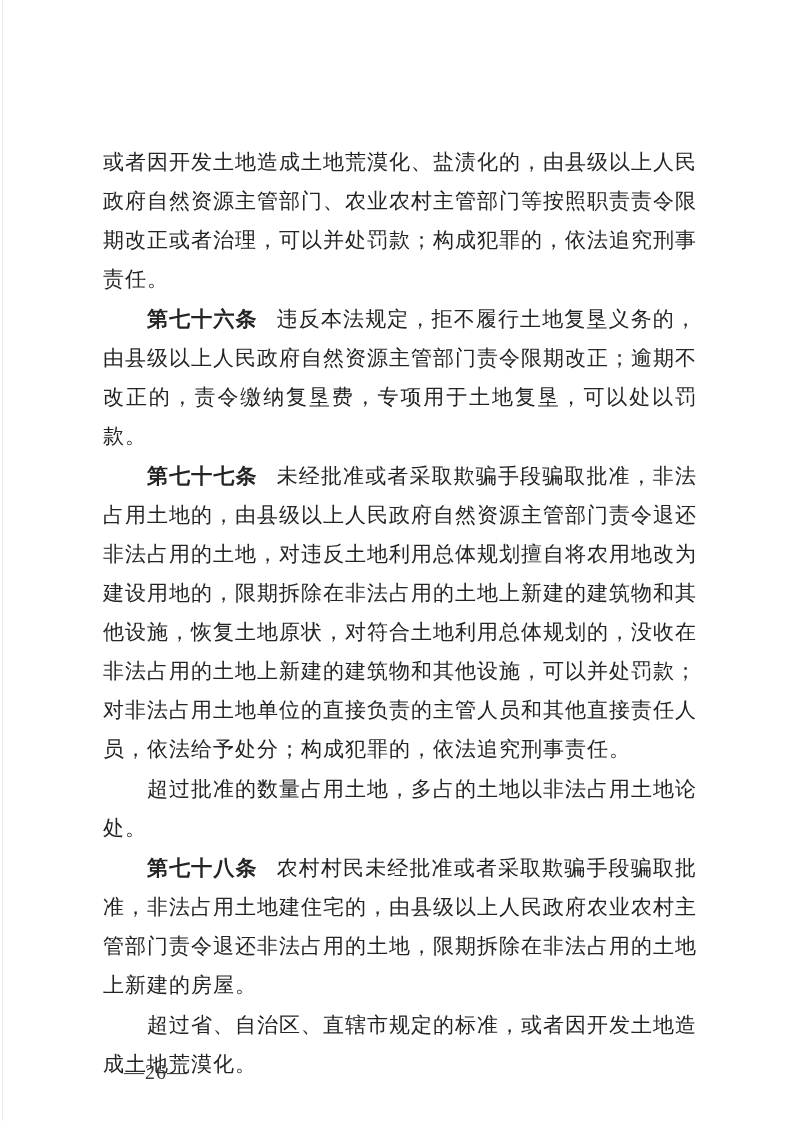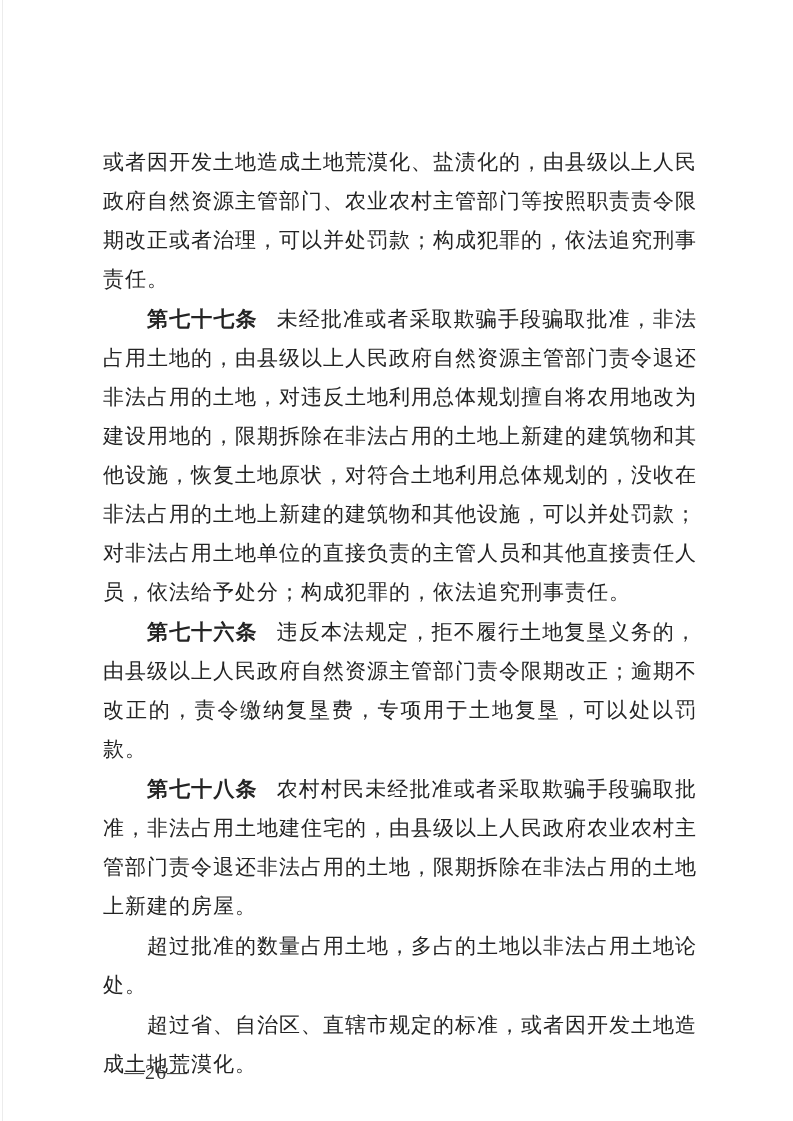--- a/index.html
+++ b/index.html
@@ -61,25 +61,25 @@
 </style>
 </head>
 <body>
 
 <div class="page">
   <div class="scan-edge"></div>
 
   <div class="content">
     <p class="para"><span class="term"></span><span class="ptext">或者因开发土地造成土地荒漠化、盐渍化的，由县级以上人民政府自然资源主管部门、农业农村主管部门等按照职责责令限期改正或者治理，可以并处罚款；构成犯罪的，依法追究刑事责任。</span></p>
 
+    <p class="para indent"><span class="term">第七十六条</span><span class="ptext">违反本法规定，拒不履行土地复垦义务的，由县级以上人民政府自然资源主管部门责令限期改正；逾期不改正的，责令缴纳复垦费，专项用于土地复垦，可以处以罚款。</span></p>
+
     <p class="para indent"><span class="term">第七十七条</span><span class="ptext">未经批准或者采取欺骗手段骗取批准，非法占用土地的，由县级以上人民政府自然资源主管部门责令退还非法占用的土地，对违反土地利用总体规划擅自将农用地改为建设用地的，限期拆除在非法占用的土地上新建的建筑物和其他设施，恢复土地原状，对符合土地利用总体规划的，没收在非法占用的土地上新建的建筑物和其他设施，可以并处罚款；对非法占用土地单位的直接负责的主管人员和其他直接责任人员，依法给予处分；构成犯罪的，依法追究刑事责任。</span></p>
 
-    <p class="para indent"><span class="term">第七十六条</span><span class="ptext">违反本法规定，拒不履行土地复垦义务的，由县级以上人民政府自然资源主管部门责令限期改正；逾期不改正的，责令缴纳复垦费，专项用于土地复垦，可以处以罚款。</span></p>
+    <p class="para indent"><span class="term"></span><span class="ptext">超过批准的数量占用土地，多占的土地以非法占用土地论处。</span></p>
 
     <p class="para indent"><span class="term">第七十八条</span><span class="ptext">农村村民未经批准或者采取欺骗手段骗取批准，非法占用土地建住宅的，由县级以上人民政府农业农村主管部门责令退还非法占用的土地，限期拆除在非法占用的土地上新建的房屋。</span></p>
-
-    <p class="para indent"><span class="term"></span><span class="ptext">超过批准的数量占用土地，多占的土地以非法占用土地论处。</span></p>
 
     <p class="para indent"><span class="term"></span><span class="ptext">超过省、自治区、直辖市规定的标准，或者因开发土地造成土地荒漠化。</span></p>
   </div>
 
   <div class="footer">—26—</div>
 </div>
 
 </body></html>

